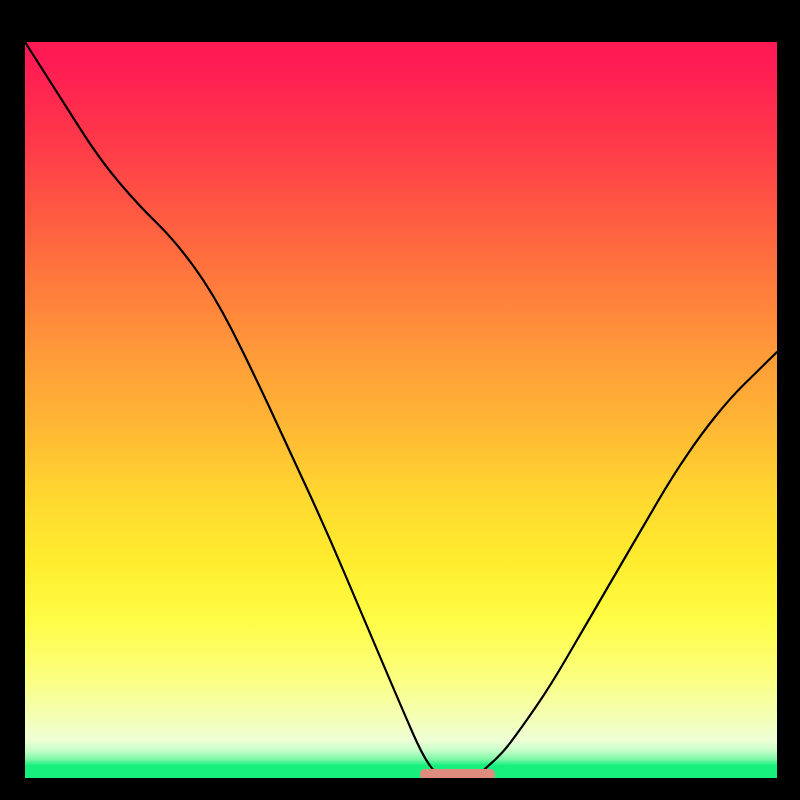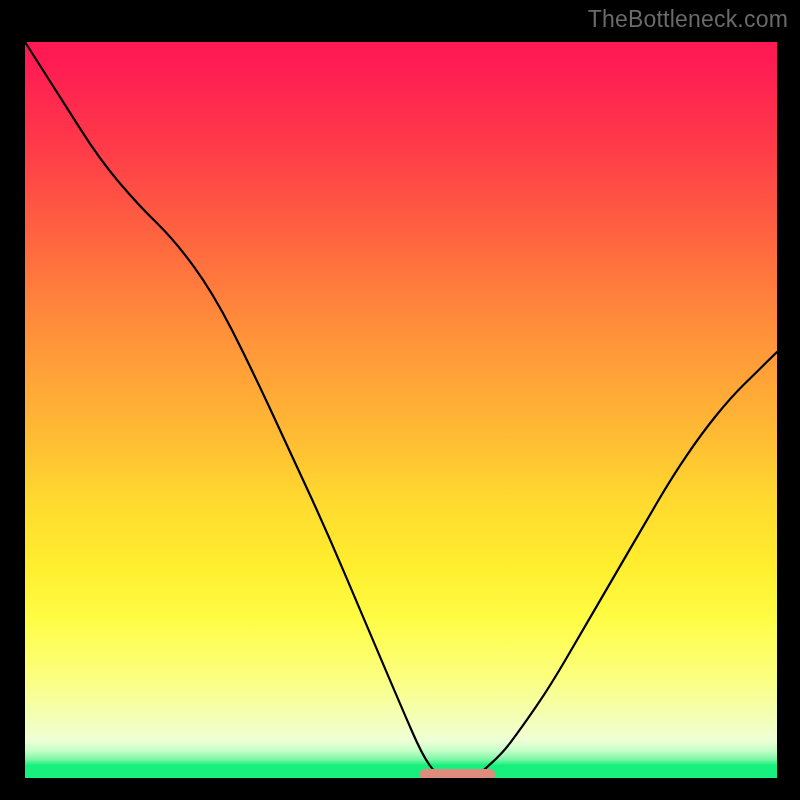--- a/index.html
+++ b/index.html
@@ -82,21 +82,20 @@
     stroke-width: 2.2;
     stroke-linecap: round;
     stroke-linejoin: round;
   }
 </style>
 </head>
 <body>
 
 <div class="frame">
 
-  <div class="watermark">TheBottleneck.com</div>
 
   <div class="plot-area">
 
     <svg class="curve" viewBox="0 0 752 738" preserveAspectRatio="none">
       <path id="left-path" d="M0.0 0.0 Q37.6 59.0 56.4 88.6 Q75.2 118.1 94.0 140.2 Q112.8 162.4 131.6 180.8 Q150.4 199.3 169.2 225.1 Q188.0 250.9 206.8 287.8 Q225.6 324.7 244.4 365.3 Q263.2 405.9 282.0 446.5 Q300.8 487.1 319.6 531.4 Q338.4 575.6 357.2 619.9 Q376.0 664.2 387.3 690.0 Q398.6 715.9 406.1 725.1 L413.6 734.3"></path>
       <path id="right-path" d="M451.2 734.3 Q473.8 715.9 485.0 701.1 Q496.3 686.3 511.4 664.2 Q526.4 642.1 541.4 616.2 Q556.5 590.4 571.5 564.6 Q586.6 538.7 601.6 512.9 Q616.6 487.1 631.7 461.3 Q646.7 435.4 661.8 413.3 Q676.8 391.1 691.8 372.7 Q706.9 354.2 718.2 343.2 Q729.4 332.1 740.7 321.0 L752.0 310.0"></path>
     </svg>
 
     <div class="marker" id="marker" style="left: 394.8px; width: 75.2px; background: rgb(221, 140, 126);"></div>
 

